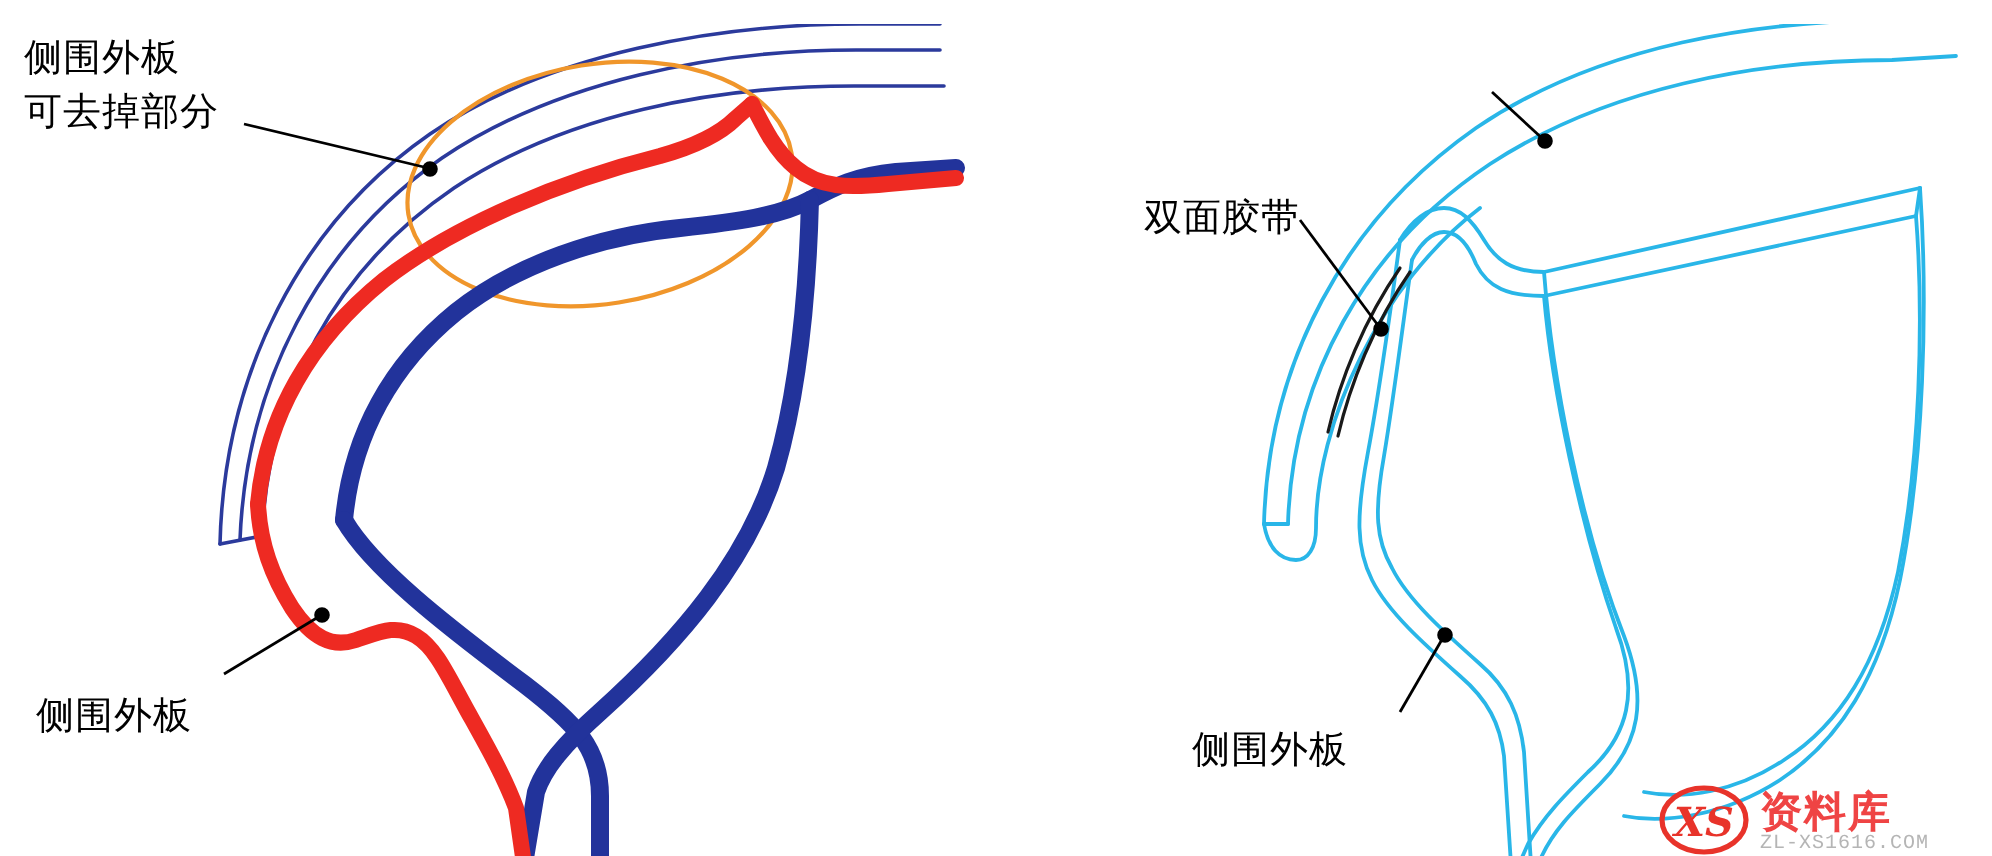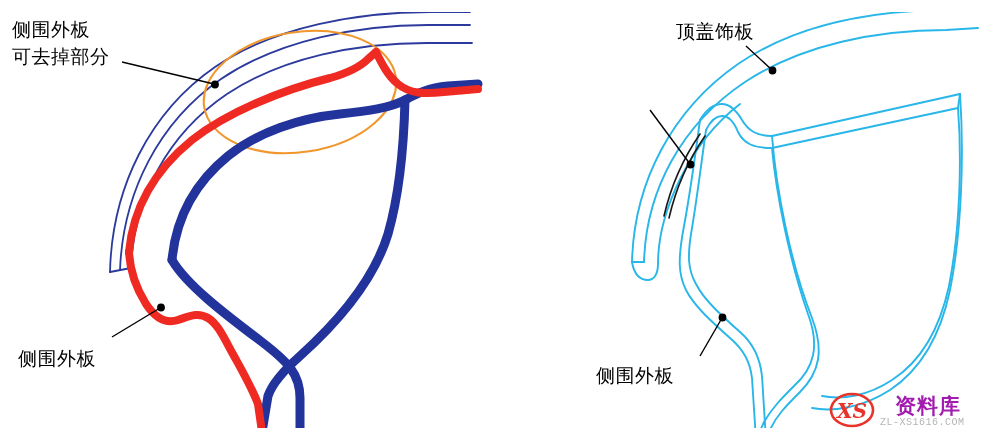--- a/index.html
+++ b/index.html
@@ -44,23 +44,22 @@
     bottom: 6px;
     width: 160px;
     height: 44px;
   }
   #wm-text {
     position: absolute;
     left: 52px;
     top: 2px;
     font-size: 21px;
     font-weight: bold;
-    color: #a21caf;
+    color: #ef4444;
     letter-spacing: 1px;
-    margin-left: 15px;
   }
   #wm-sub {
     position: absolute;
     left: 52px;
     top: 27px;
     font-size: 10px;
     color: #b5b5b5;
     letter-spacing: 0.5px;
     font-family: Liberation Mono, monospace;
   }
@@ -192,22 +191,22 @@
       <line x1="700" y1="344" x2="722" y2="306"></line>
       <circle cx="722.5" cy="305.5" r="3.2"></circle>
     </g>
   </svg>
 
   <div class="label two-line" style="left:12px; top:4px;">侧围外板
 可去掉部分</div>
 
   <div class="label" style="left:18px; top:333px;">侧围外板</div>
 
-  <div class="label" style="left:676px; top:6px;">顶盖饰板</div>
-
+
+  <div class="label" style="left:572px; top:84px;">双面胶带</div>
 
   <div class="label" style="left:596px; top:350px;">侧围外板</div>
 
   <div id="watermark">
     <svg width="160" height="44" viewBox="0 0 160 44">
       <ellipse cx="24" cy="20" rx="21" ry="16" fill="none" stroke="#e8332a" stroke-width="2.6"></ellipse>
       <text x="24" y="28" text-anchor="middle" font-family="DejaVu Serif, Liberation Serif, serif" font-size="20" font-style="italic" font-weight="bold" fill="#e8332a">XS</text>
     </svg>
     <div id="wm-text">资料库</div>
     <div id="wm-sub">ZL-XS1616.COM</div>

